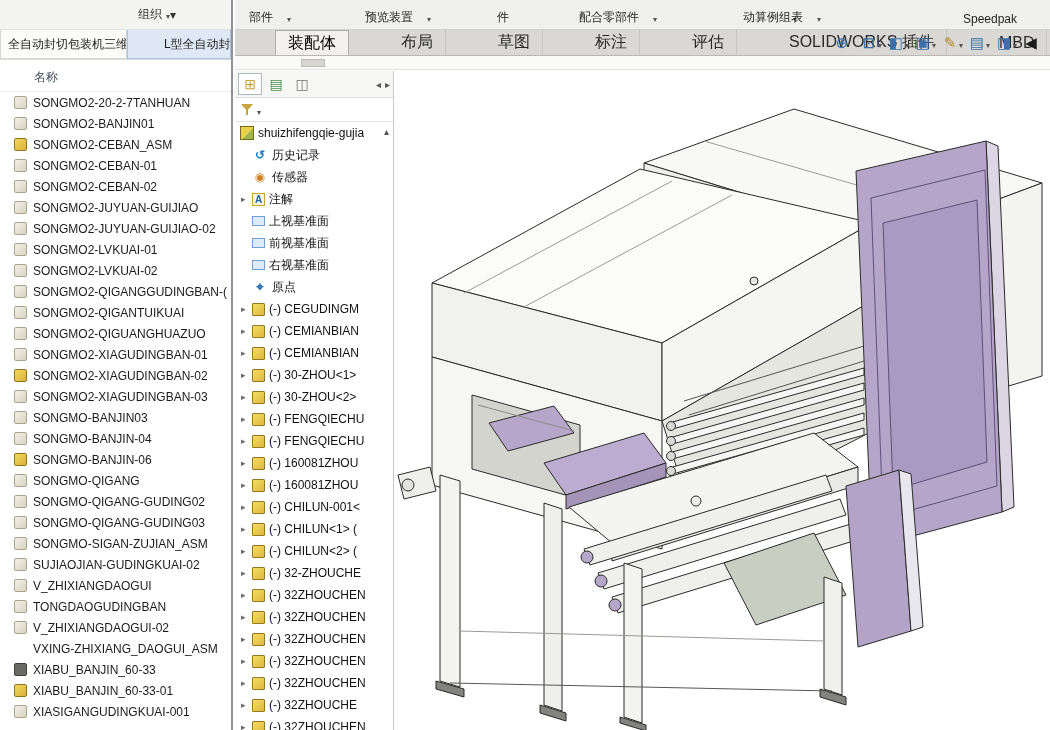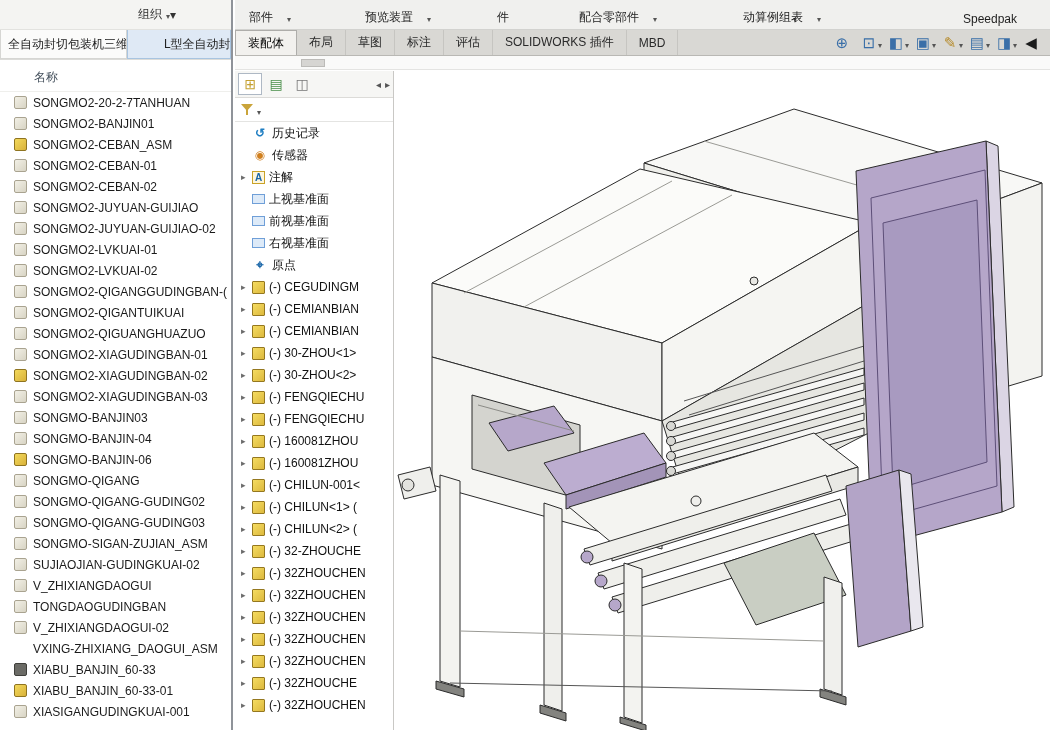--- a/index.html
+++ b/index.html
@@ -27,21 +27,21 @@
 
   
   .rb-commands { position:relative; height:30px; background:#f0f0ee; border-bottom:1px solid #d2d2cf; }
   .cmd { position:absolute; bottom:3px; display:flex; align-items:center; gap:14px; font-size:12px; color:#1e1e1e; white-space:nowrap; }
   .cmd.idx-0{left:14px} .cmd.idx-1{left:130px} .cmd.idx-2{left:262px} .cmd.idx-3{left:344px}
   .cmd.idx-4{left:508px} .cmd.idx-5{left:544px} .cmd.idx-6{left:728px}
   .caret::before { content:"▾"; font-size:8px; color:#555; }
 
   
   .rb-tabs { position:relative; height:26px; background:#d9d8d4; border-bottom:1px solid #b9b8b4; display:flex; align-items:stretch; }
-  .rb-tab { display:flex; align-items:center; padding:0 12px; font-size:12px; color:#2a2a2a; border-right:1px solid #c6c5c1; }
+  .rb-tab { display:flex; align-items:center; padding:0 12px; font-size:16px; color:#2a2a2a; border-right:1px solid #c6c5c1;margin-left:40px; }
   .rb-tab.active { background:#f2f1ee; border:1px solid #aeadaa; border-bottom:none; color:#000; }
   .hud { position:absolute; right:4px; top:2px; display:flex; align-items:center; gap:1px; }
   .hud-item { display:flex; align-items:center; padding:0 2px; height:22px; }
   .hud-glyph { width:18px; height:18px; display:flex; align-items:center; justify-content:center; font-size:15px; color:#3a6fa8; }
   .hud-glyph.icon-zoom-to-fit-icon::before { content:"⊕"; }
   .hud-glyph.icon-zoom-to-area-icon::before { content:"⊡"; }
   .hud-glyph.icon-section-view-icon::before { content:"◧"; }
   .hud-glyph.icon-view-orientation-icon::before { content:"▣"; }
   .hud-glyph.icon-edit-appearance-icon::before { content:"✎"; color:#b58a2a; }
   .hud-glyph.icon-scene-icon::before { content:"▤"; }
@@ -404,20 +404,25 @@
           <span class="fm-arrows">
             <span class="fm-arrow-left"></span>
             <span class="fm-arrow-right"></span>
           </span>
         </div>
         <div class="fm-filter">
           <span class="funnel"></span>
           <span class="caret"></span>
         </div>
         <div class="fm-tree">
+          <div class="tree-root">
+            <span class="fm-root-icon"></span>
+            <span class="t-label">shuizhifengqie-gujia</span>
+            <span class="collapse-caret"></span>
+          </div>
           <div>
 
               <div class="tree-row idx-0">
                 <span class="expander" style="visibility: hidden;"></span>
                 <span class="t-icon icon-history"></span>
                 <span class="t-label">历史记录</span>
               </div>
 
               <div class="tree-row idx-1">
                 <span class="expander" style="visibility: hidden;"></span>

